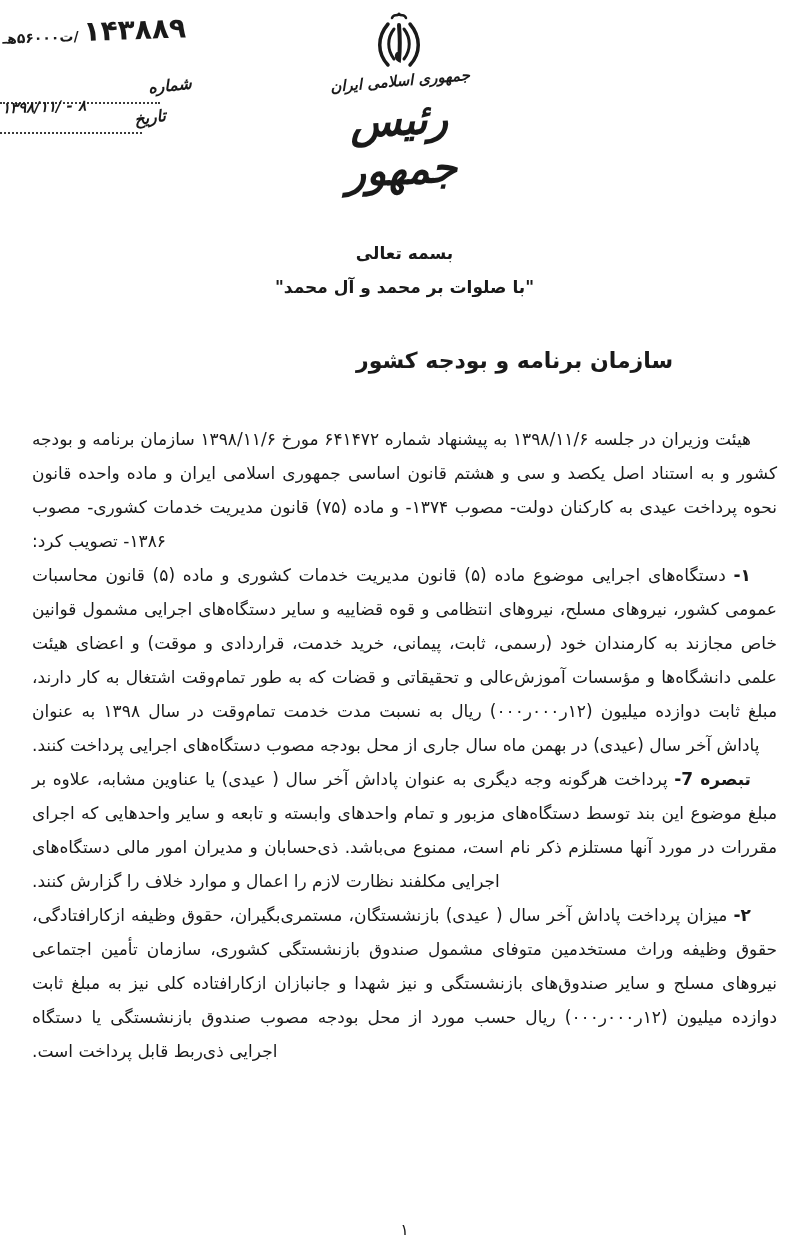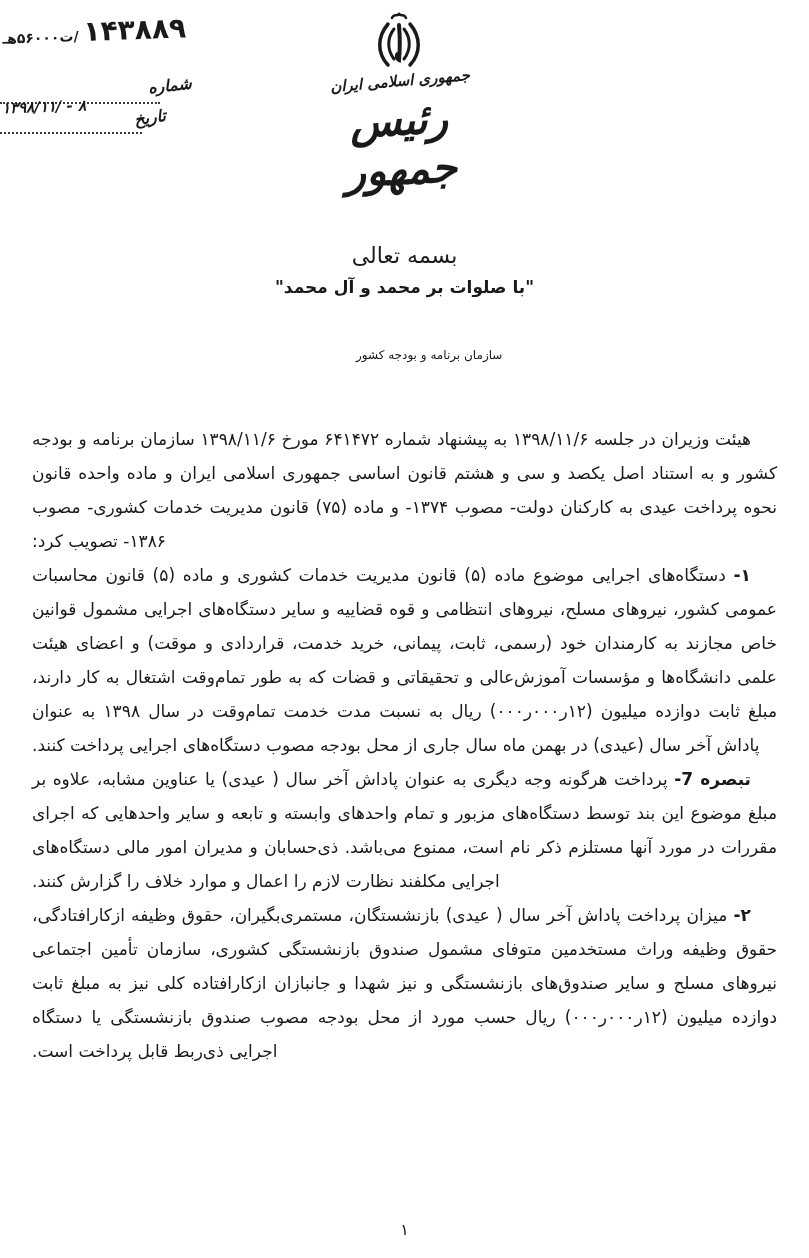--- a/index.html
+++ b/index.html
@@ -41,29 +41,29 @@
   .president {
     position:absolute; top:96px; left:290px; width:220px; text-align:center;
     font-size:42px; font-style:italic; font-weight:bold; transform:rotate(-3deg);
   }
   .doctype {
     position:absolute; top:182px; left:260px; width:290px; text-align:center;
     font-size:23px; font-style:italic; font-weight:bold;
   }
   .besmele {
     position:absolute; top:243px; left:0; width:100%; text-align:center;
-    font-size:22px; font-weight:normal;
+    font-size:17px; font-weight:bold;
   }
   .salavat {
     position:absolute; top:277px; left:0; width:100%; text-align:center;
     font-size:17px; font-weight:bold;
   }
   .addressee {
-    position:absolute; top:348px; left:356px; font-size:12px;
-    font-weight:normal; white-space:nowrap;
+    position:absolute; top:348px; left:356px; font-size:22px;
+    font-weight:bold; white-space:nowrap;
   }
 
   
   .body {
     position:absolute; top:422px; left:32px; width:745px;
     font-size:17px; line-height:34px;
     text-align:justify; text-align-last:left;
   }
   .para { margin:0; text-indent:26px; }
   .lead { font-weight:bold; }

